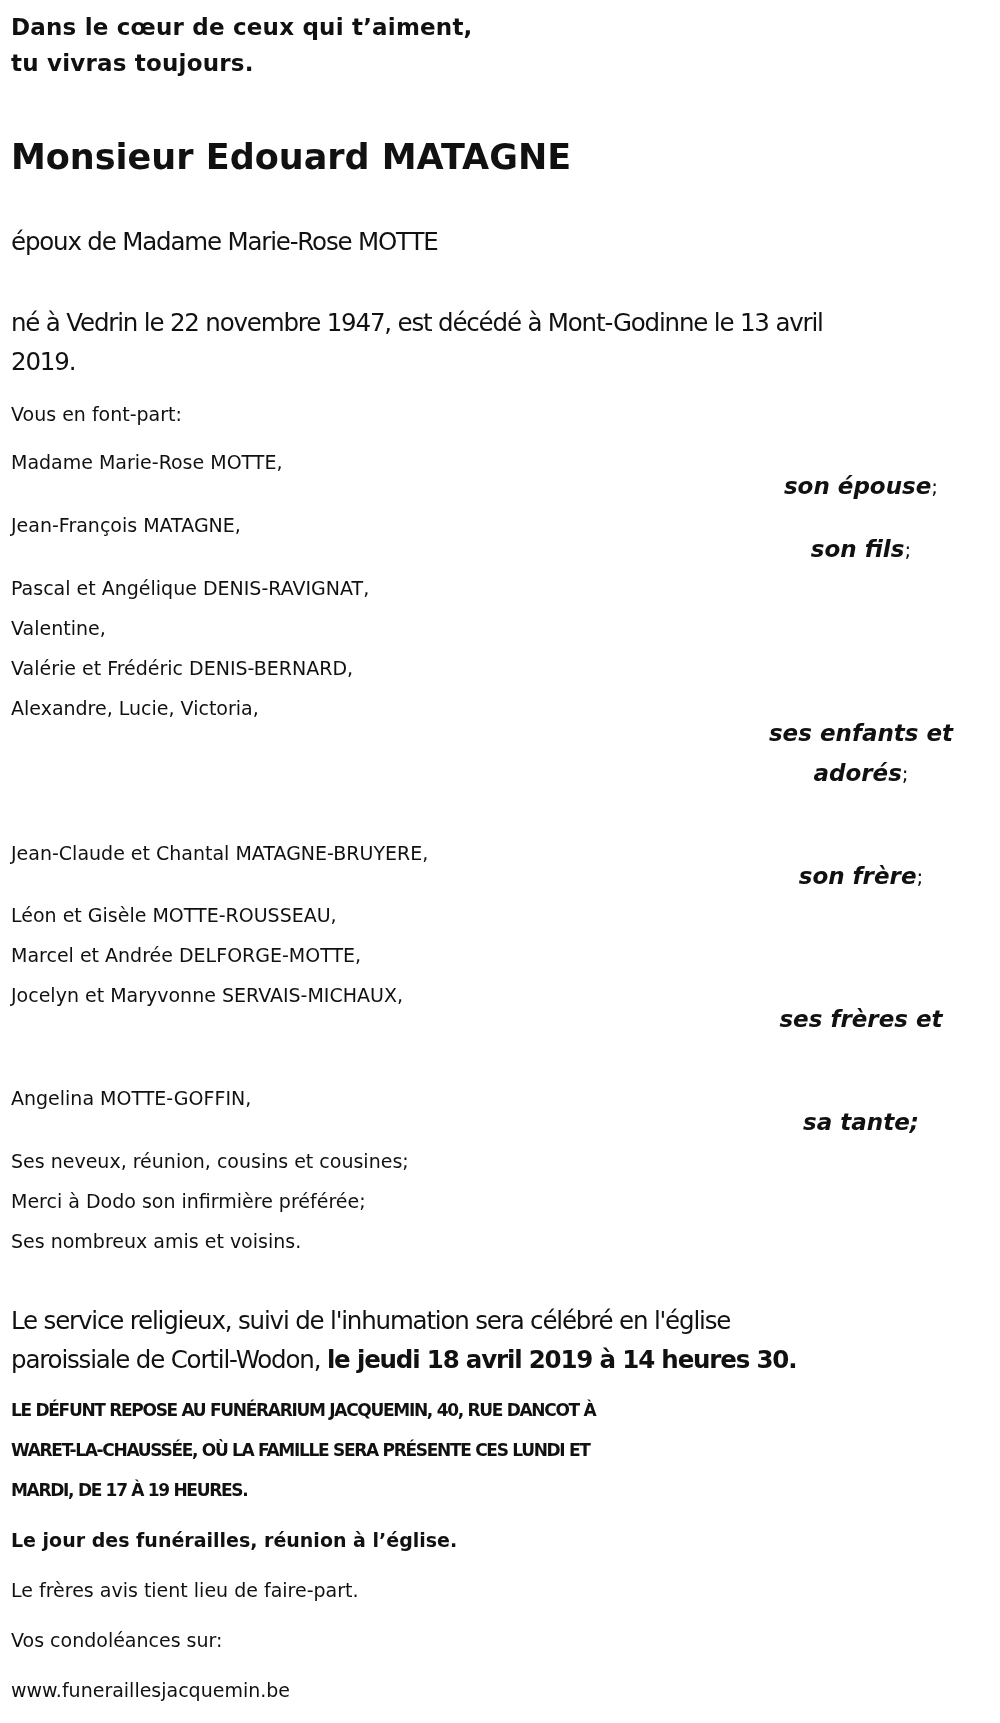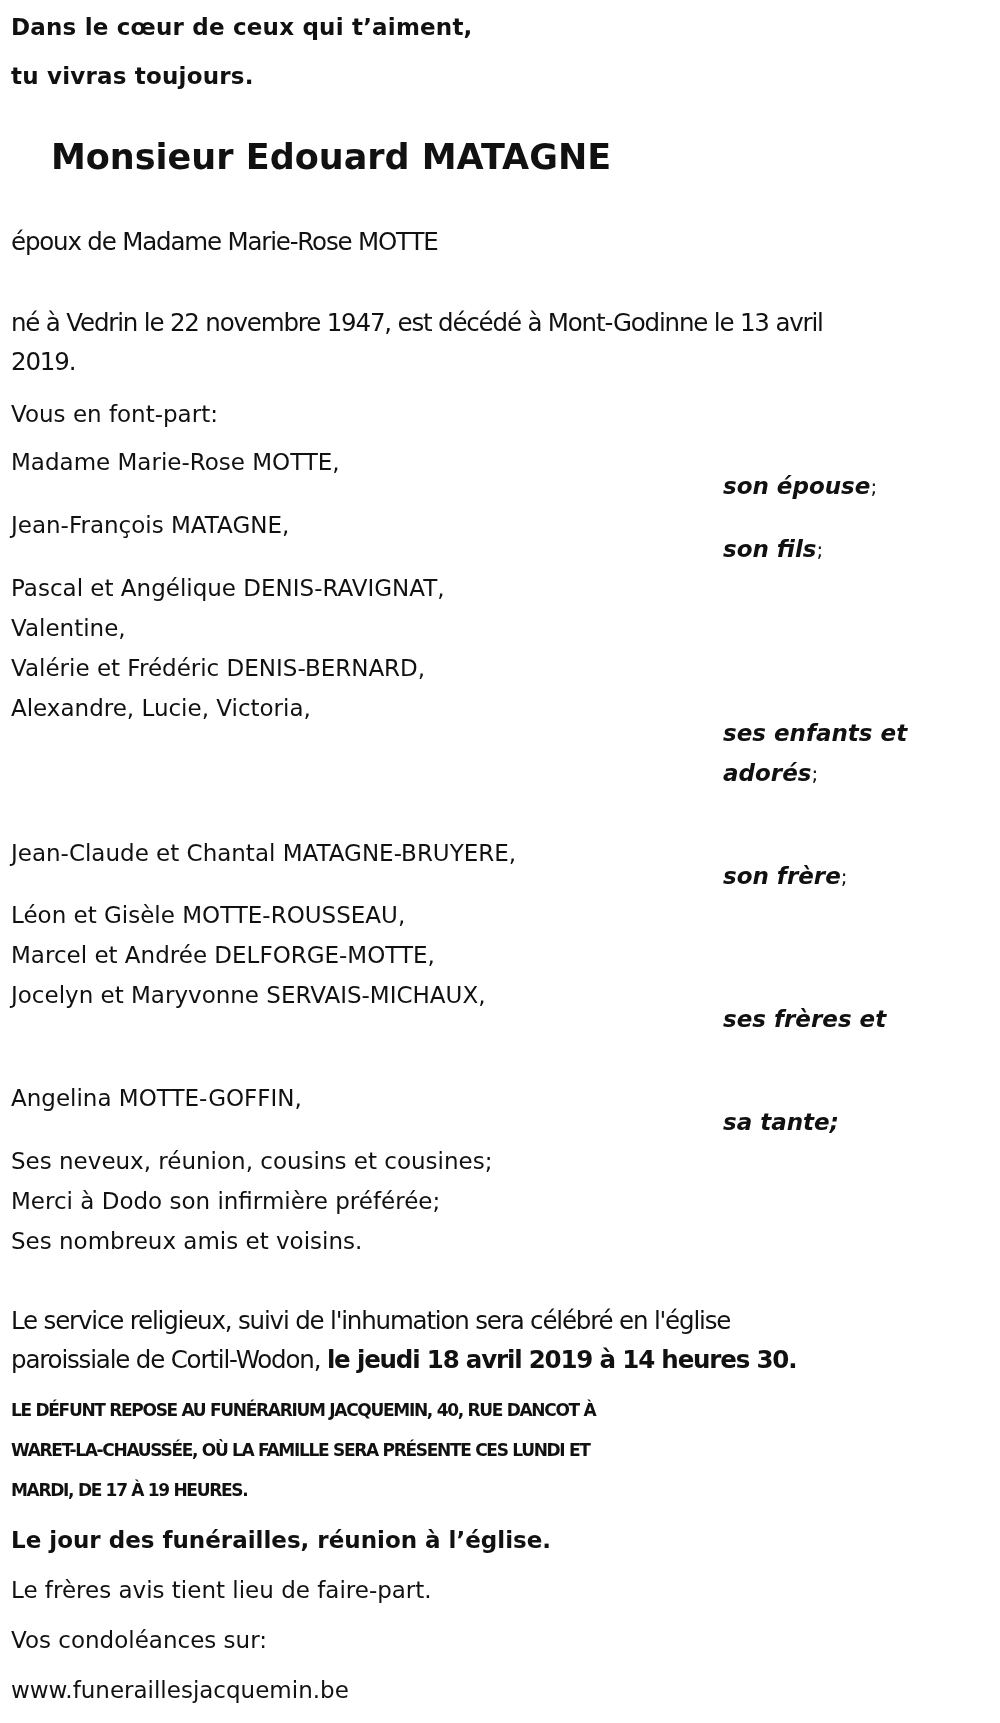--- a/index.html
+++ b/index.html
@@ -3,41 +3,41 @@
 <meta charset="utf-8">
 <style>
   html, body { margin: 0; padding: 0; background: #ffffff; }
   body {
     width: 1000px; height: 1723px; overflow: hidden;
     font-family: "DejaVu Sans", sans-serif;
     color: #111111;
     position: relative;
   }
   .page { position: absolute; left: 11px; top: 0; width: 980px; }
-  .line { position: absolute; left: 0; white-space: nowrap; font-size: 23px; line-height: 30px; }
+  .line { position: absolute; left: 0; white-space: nowrap; font-size: 19px; line-height: 30px; }
   .bold { font-weight: bold; }
   .quote { font-size: 23px; font-weight: bold; letter-spacing: 0.2px; }
-  .title { font-size: 35px; font-weight: bold; line-height: 44px; margin-left: 40px; }
+  .title { font-size: 35px; font-weight: bold; line-height: 44px; }
   .cond { font-size: 25px; letter-spacing: -1.2px; transform: scaleX(0.98); transform-origin: left; }
   .caps { font-size: 17px; font-weight: bold; letter-spacing: -1.3px; }
   .label {
-    position: absolute; right: 8px; width: 260px; text-align: left;
+    position: absolute; right: 0; width: 260px; text-align: center;
     font-size: 23px; font-weight: bold; font-style: italic; line-height: 40px;
     white-space: normal;
   }
   .label .semi { font-weight: normal; font-style: normal; font-size: 20px; }
   .label.strong-semi .semi { font-weight: bold; font-style: italic; font-size: 23px; }
 </style>
 </head>
 <body>
 
 <div class="page">
 
   <div class="line quote" style="top:12px">Dans le cœur de ceux qui t’aiment,</div>
-  <div class="line quote" style="top:61px">tu vivras toujours.</div>
+  <div class="line quote" style="top:48px">tu vivras toujours.</div>
 
   <div class="line title" style="top:135px">Monsieur Edouard MATAGNE</div>
 
   <div class="line cond" style="top:227px">époux de Madame Marie-Rose MOTTE</div>
 
   <div class="line cond" style="top:308px">né à Vedrin le 22 novembre 1947, est décédé à Mont-Godinne le 13 avril</div>
   <div class="line cond" style="top:347px">2019.</div>
 
   <div class="line" style="top:399px">Vous en font-part:</div>
 

